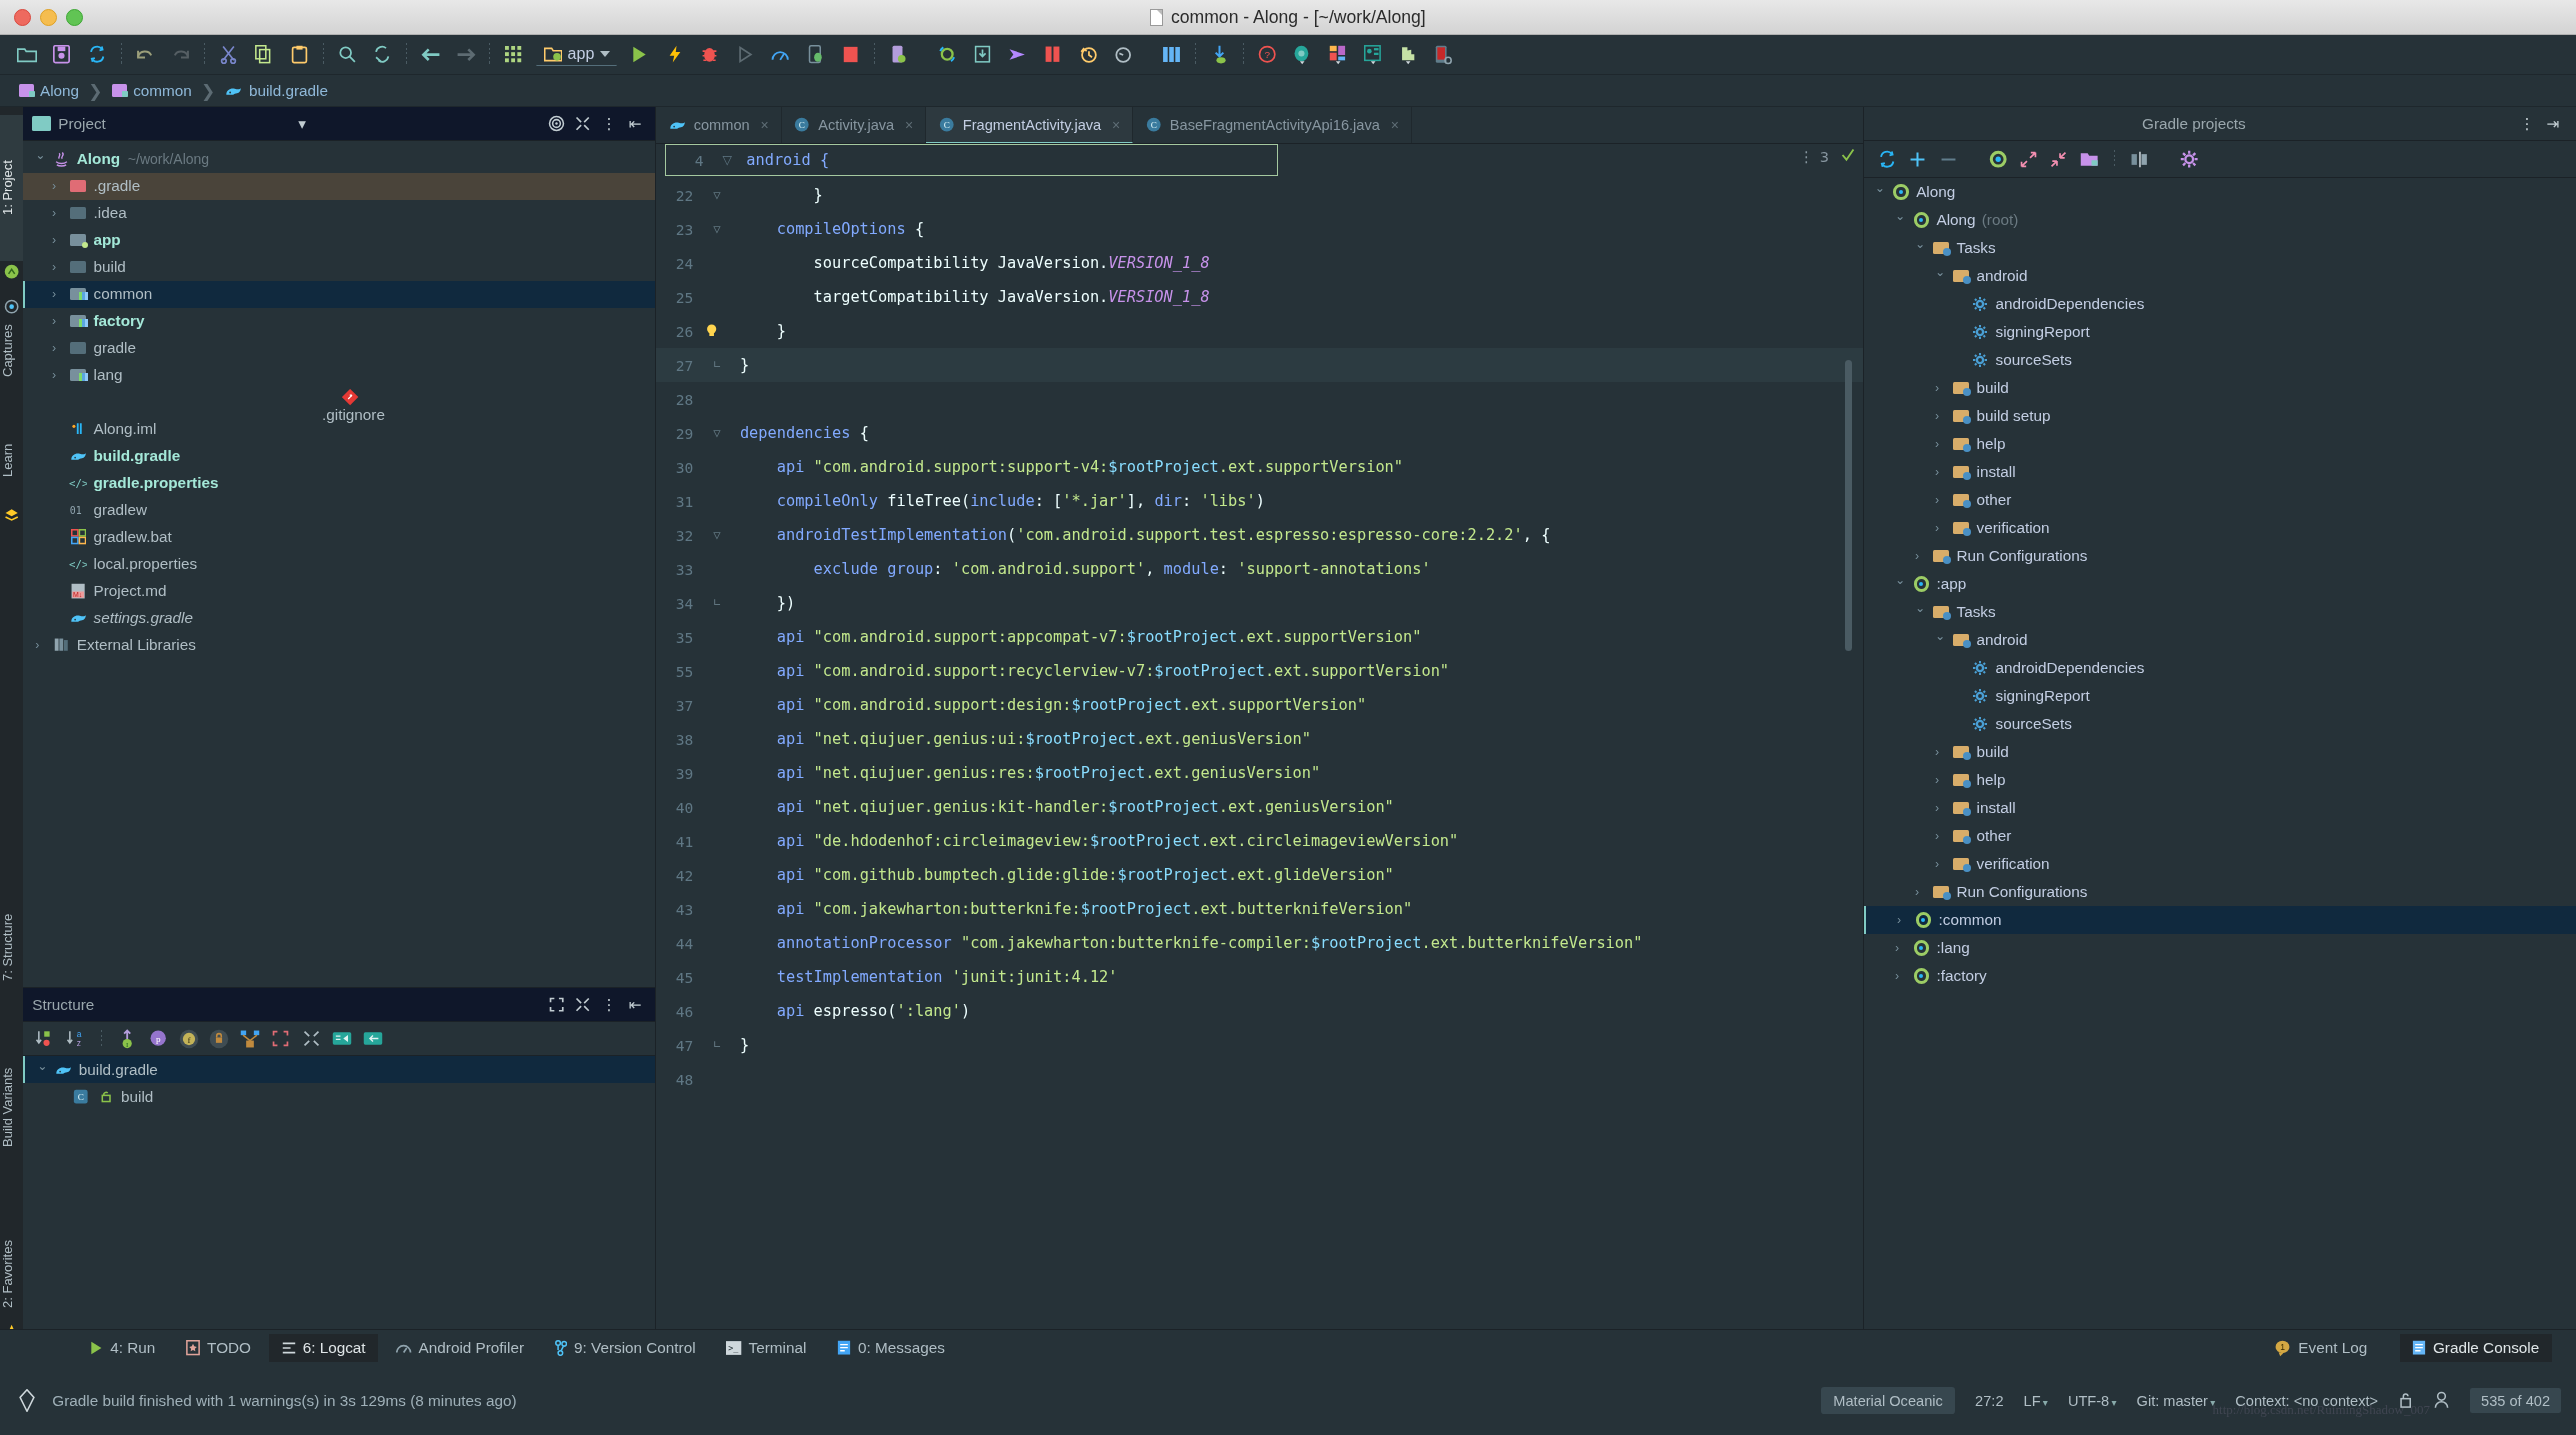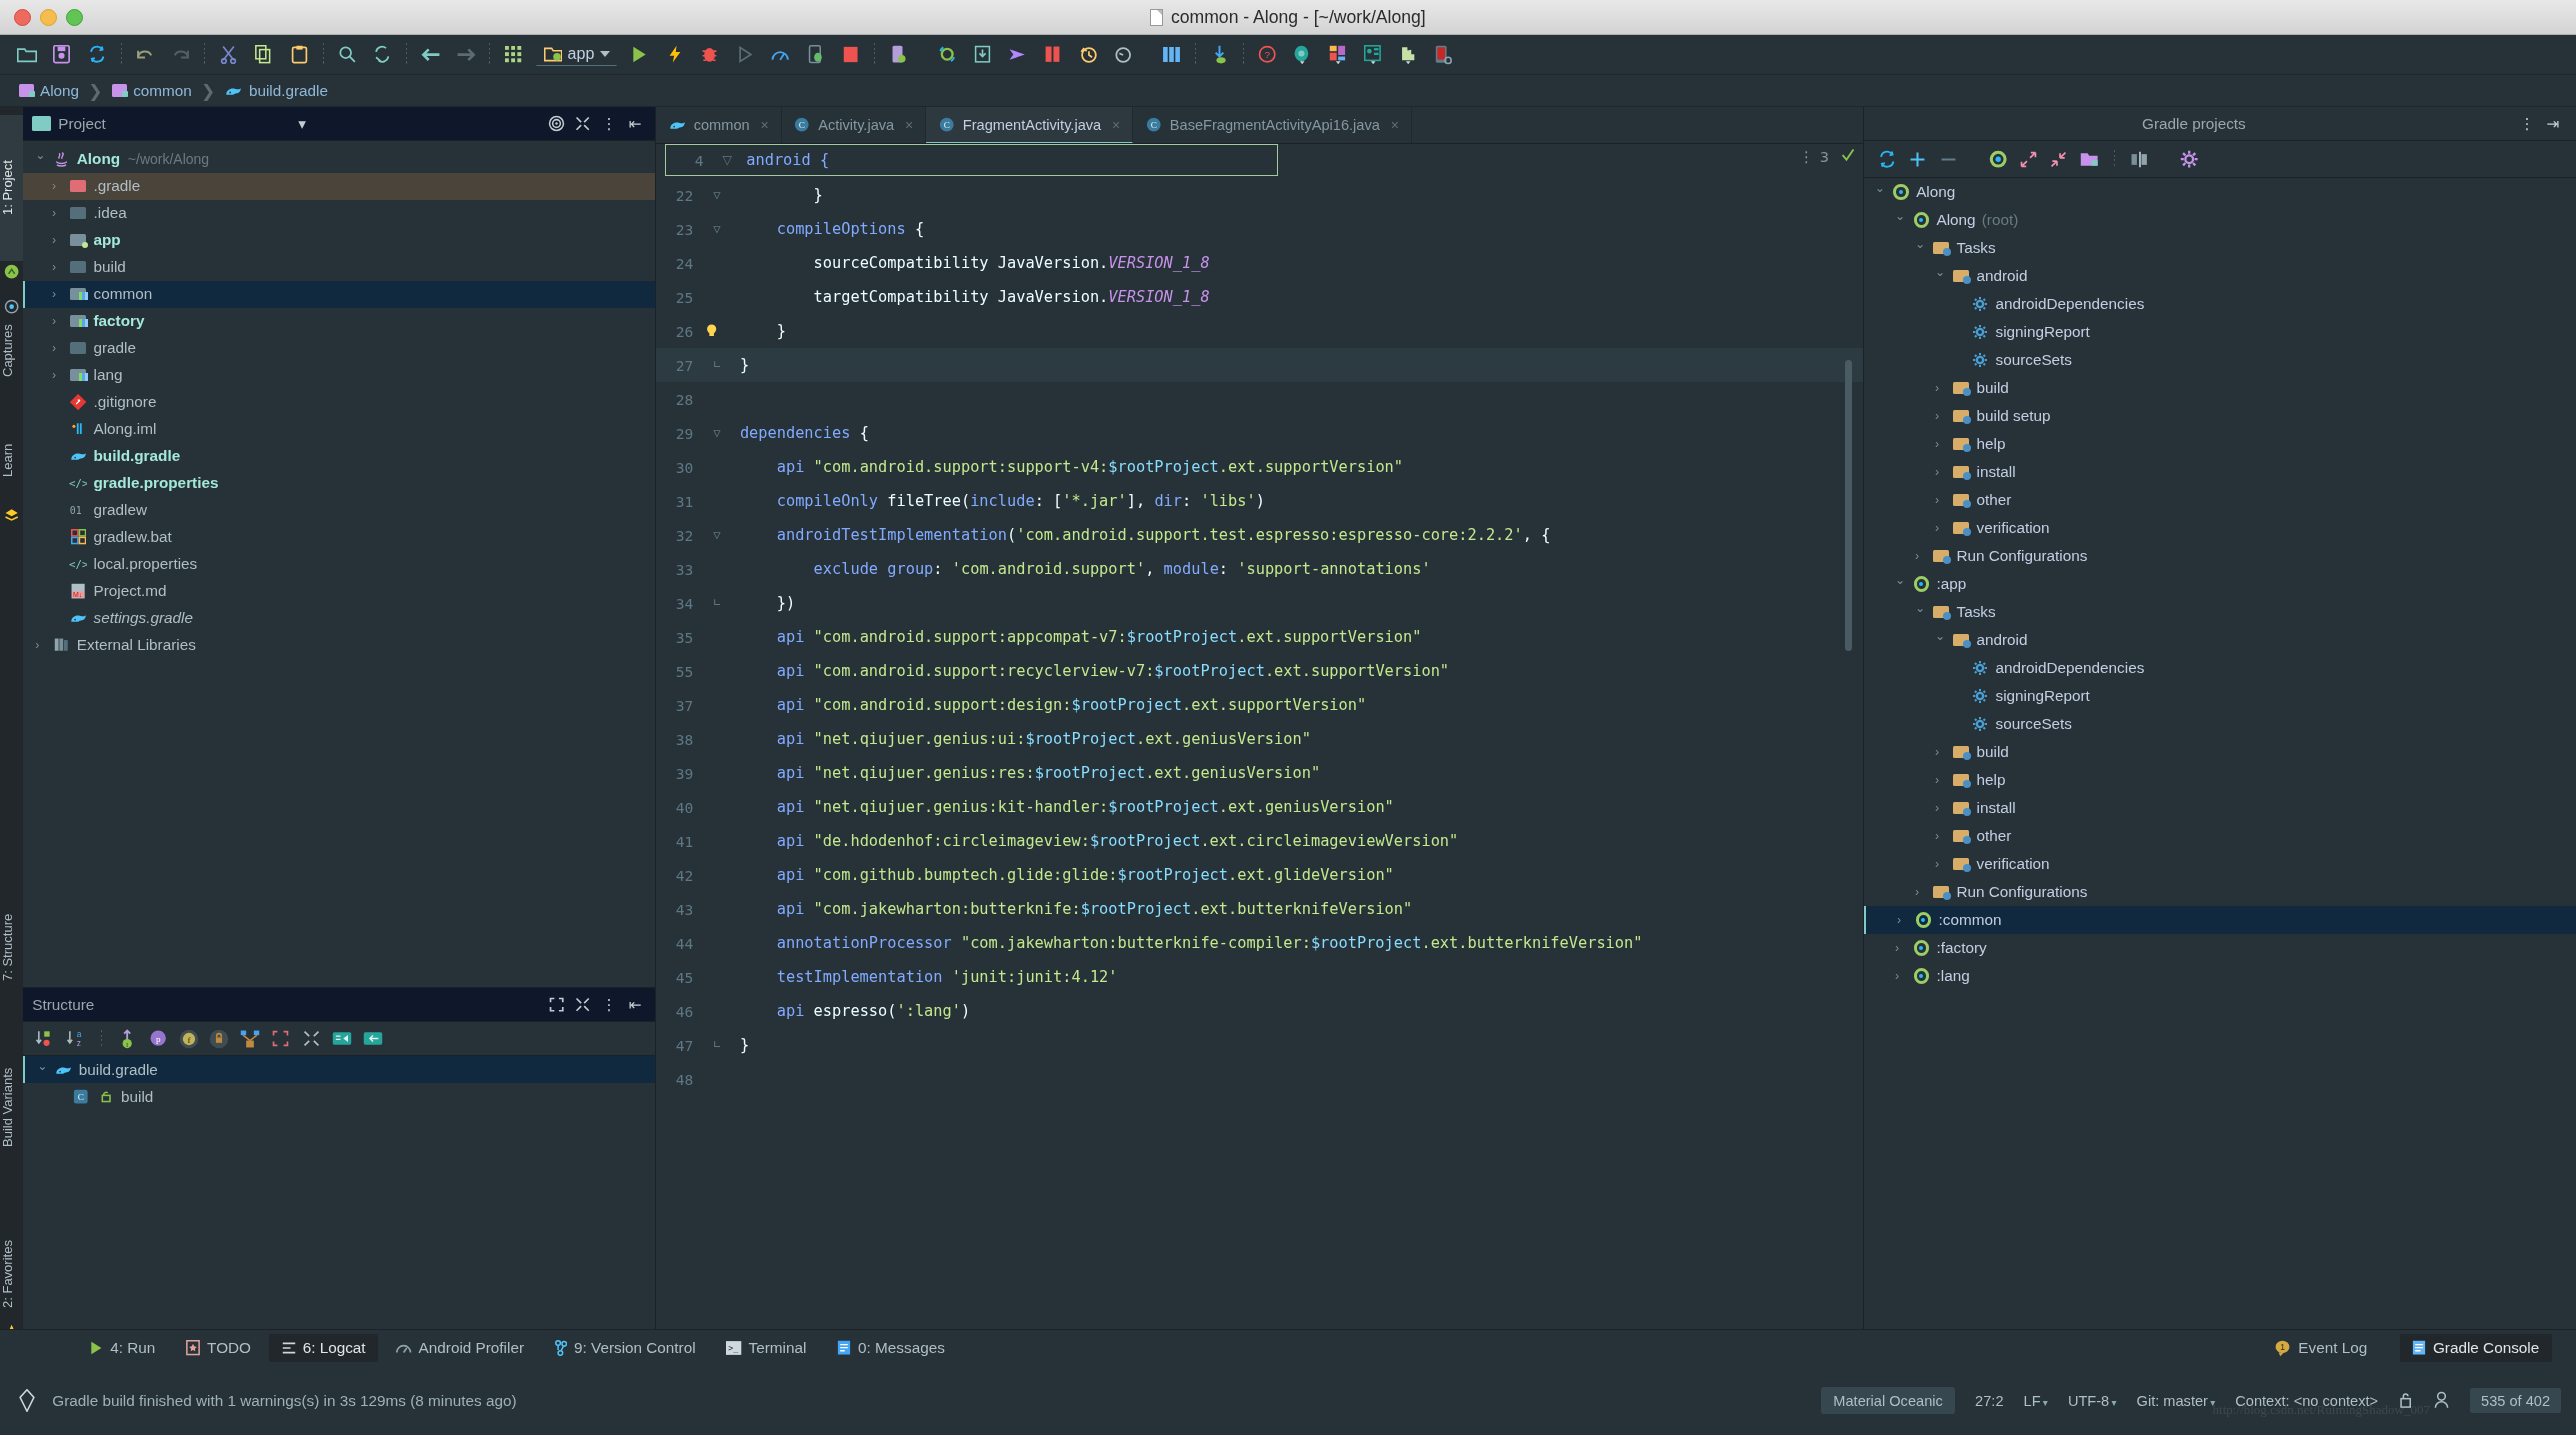--- a/index.html
+++ b/index.html
@@ -614,21 +614,21 @@
         </span>
         <span>gradle</span>
       </div>
       <div class="trow" style="padding-left: 29px;">
         <span class="arrow right"></span>
         <span class="tico">
           <span class="fld mod"></span>
         </span>
         <span>lang</span>
       </div>
-      <div class="trow" style="padding-left: 29px;">
+      <div class="trow" style="padding-left: 29px; flex-direction: column;">
         <span class="arrow "></span>
         <span class="tico">
           <svg width="17" height="17" viewBox="0 0 22 22">
             <rect x="3" y="3" width="15" height="15" fill="#e53935" transform="rotate(45 10.5 10.5)"></rect>
             <path d="M8 13l5-5M10 8h2v2" stroke="#fff" stroke-width="1.6" fill="none"></path>
           </svg>
         </span>
         <span>.gitignore</span>
       </div>
       <div class="trow" style="padding-left: 29px;">
@@ -1222,28 +1222,28 @@
         <span class="tico">
           <span class="gico-circle"></span>
         </span>
         <span>:common</span>
       </div>
       <div class="grow" style="padding-left: 31px;">
         <span class="arrow right"></span>
         <span class="tico">
           <span class="gico-circle"></span>
         </span>
+        <span>:lang</span>
+      </div>
+      <div class="grow" style="padding-left: 31px;">
+        <span class="arrow right"></span>
+        <span class="tico">
+          <span class="gico-circle"></span>
+        </span>
         <span>:factory</span>
-      </div>
-      <div class="grow" style="padding-left: 31px;">
-        <span class="arrow right"></span>
-        <span class="tico">
-          <span class="gico-circle"></span>
-        </span>
-        <span>:lang</span>
       </div>
     </div>
 </div>
 
 <div class="bottombar">
   <div class="bb-item">
     <span>
         <svg width="14" height="14" viewBox="0 0 18 18">
           <path d="M3 1l13 8-13 8z" fill="#8bc34a"></path>
         </svg>

